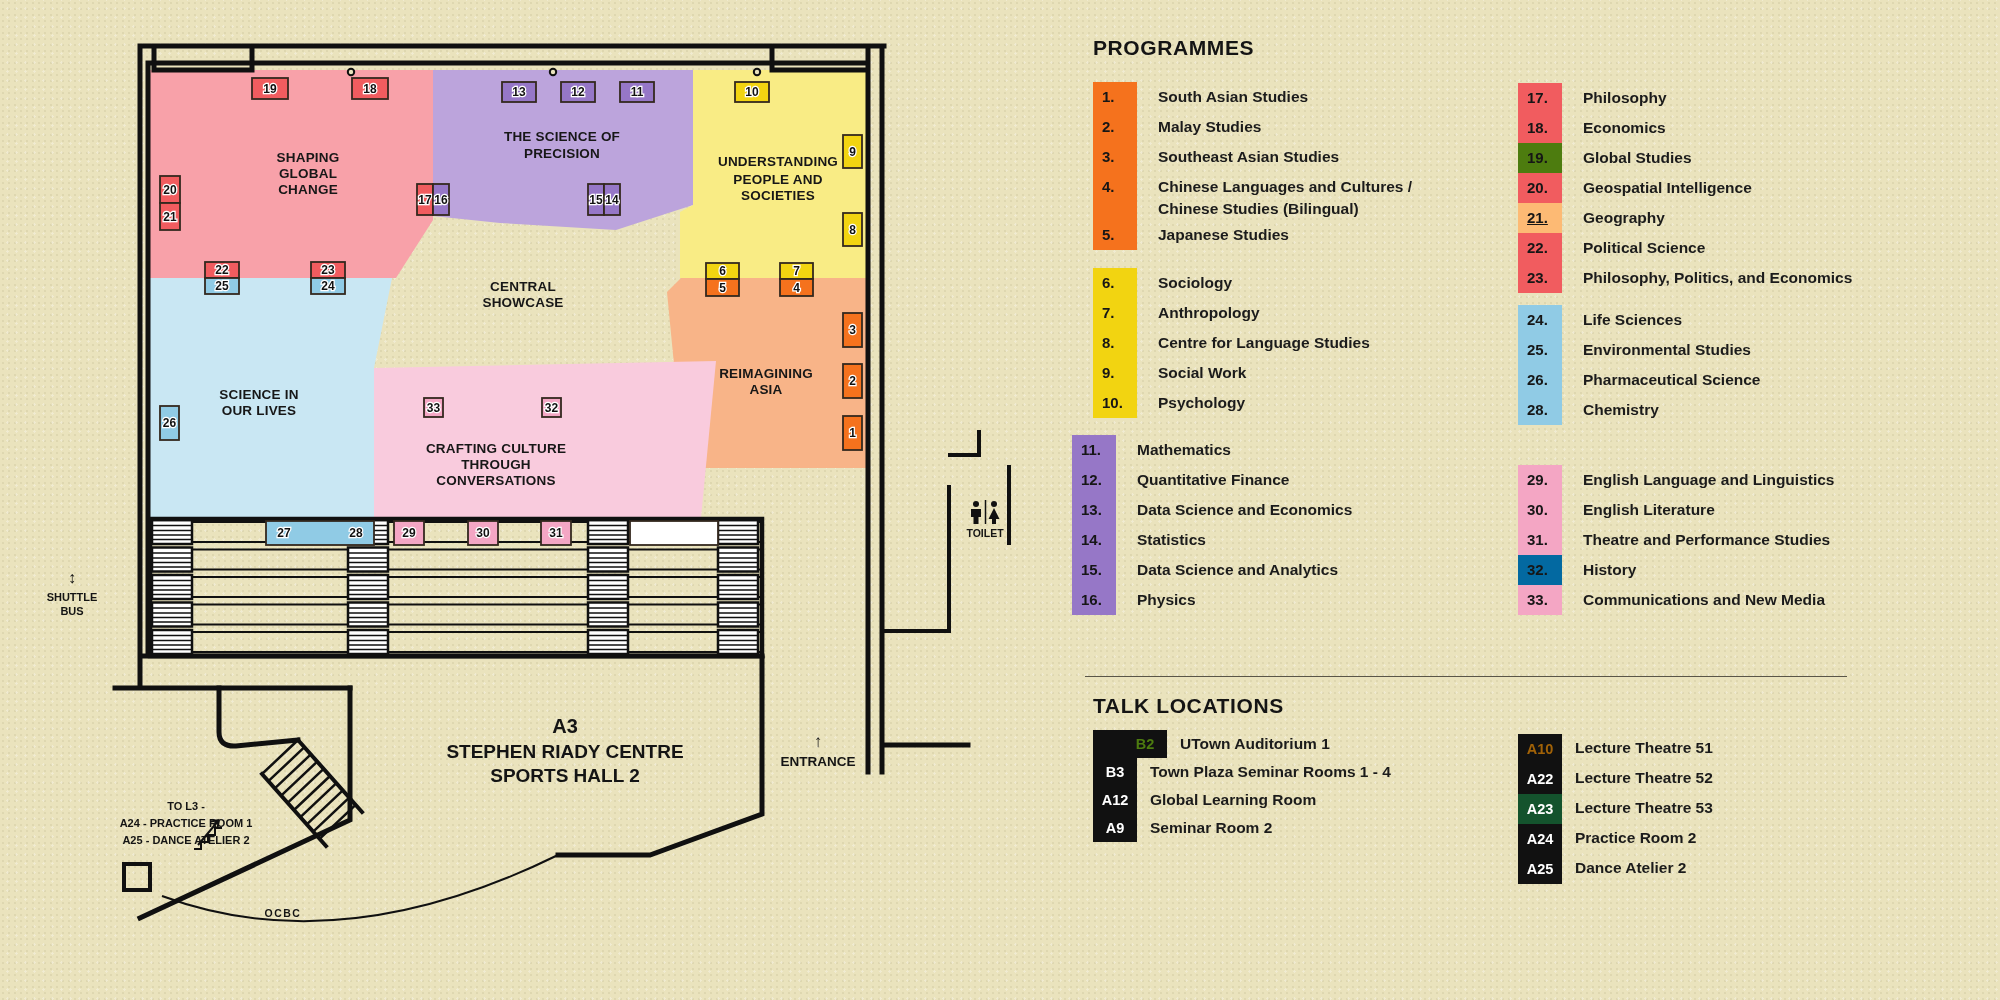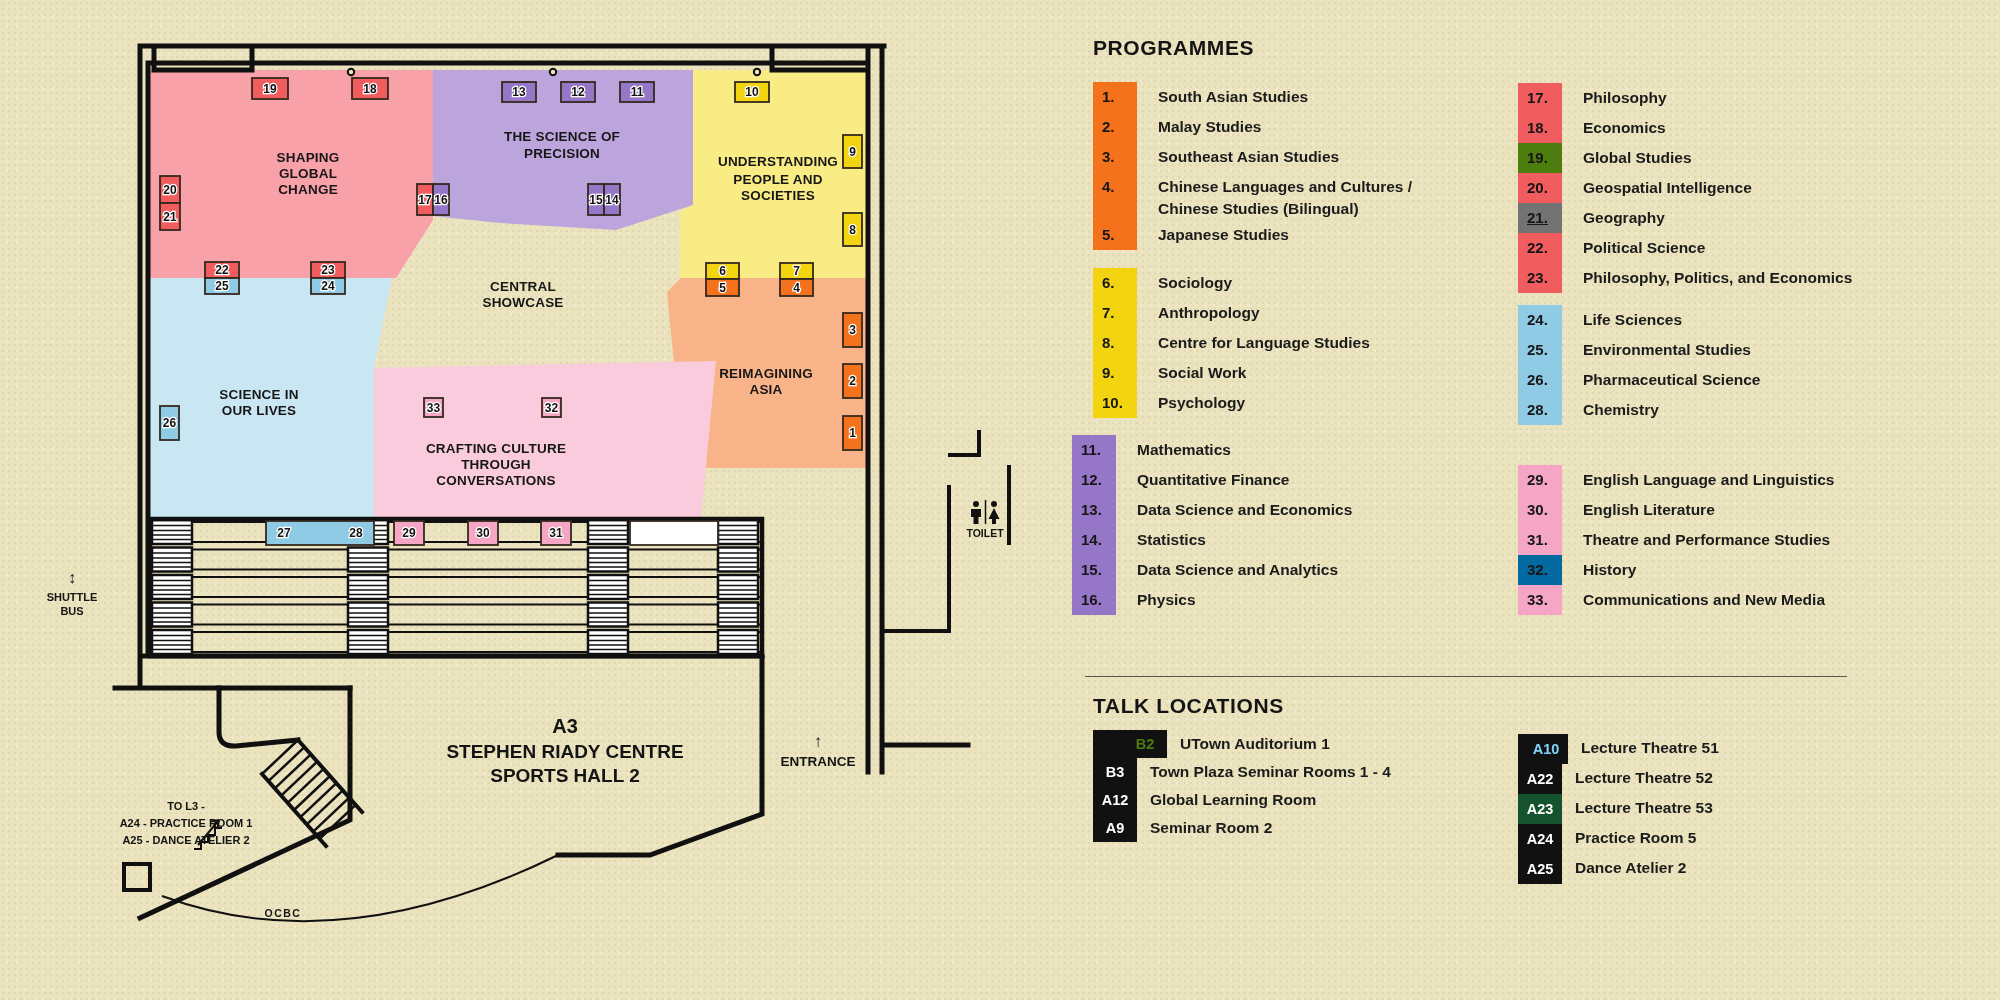--- a/index.html
+++ b/index.html
@@ -377,21 +377,21 @@
     </div>
   <div class="pitem">
       <span class="pnum" style="background: #4d7c0f;">19.</span>
       <span class="plabel">Global Studies</span>
     </div>
   <div class="pitem">
       <span class="pnum" style="background: rgb(241, 92, 95);">20.</span>
       <span class="plabel">Geospatial Intelligence</span>
     </div>
   <div class="pitem">
-      <span class="pnum" style="background: #737373; text-decoration: underline;">21.</span>
+      <span class="pnum" style="background: #fdba74; text-decoration: underline;">21.</span>
       <span class="plabel">Geography</span>
     </div>
   <div class="pitem">
       <span class="pnum" style="background: rgb(241, 92, 95);">22.</span>
       <span class="plabel">Political Science</span>
     </div>
   <div class="pitem">
       <span class="pnum" style="background: rgb(241, 92, 95);">23.</span>
       <span class="plabel">Philosophy, Politics, and Economics</span>
     </div>
@@ -456,32 +456,32 @@
       <span class="tlabel">Global Learning Room</span>
     </div>
   <div class="titem">
       <span class="tnum" style="color: rgb(255, 255, 255); background: rgb(17, 17, 17);">A9</span>
       <span class="tlabel">Seminar Room 2</span>
     </div>
 </div>
 
 <div class="pgroup" style="left:1518px;top:734px">
   <div class="titem titem30">
-      <span class="tnum" style="color: #7dd3fc; background: rgb(17, 17, 17); padding-left: 6px;">A10</span>
+      <span class="tnum" style="color: #a16207; background: rgb(17, 17, 17);">A10</span>
       <span class="tlabel">Lecture Theatre 51</span>
     </div>
   <div class="titem titem30">
       <span class="tnum" style="color: rgb(255, 255, 255); background: rgb(17, 17, 17);">A22</span>
       <span class="tlabel">Lecture Theatre 52</span>
     </div>
   <div class="titem titem30">
       <span class="tnum" style="color: rgb(255, 255, 255); background: #14532d;">A23</span>
       <span class="tlabel">Lecture Theatre 53</span>
     </div>
   <div class="titem titem30">
       <span class="tnum" style="color: rgb(255, 255, 255); background: rgb(17, 17, 17);">A24</span>
-      <span class="tlabel">Practice Room 5</span>
+      <span class="tlabel">Practice Room 2</span>
     </div>
   <div class="titem titem30">
       <span class="tnum" style="color: rgb(255, 255, 255); background: rgb(17, 17, 17);">A25</span>
       <span class="tlabel">Dance Atelier 2</span>
     </div>
 </div>
 
 </body></html>

